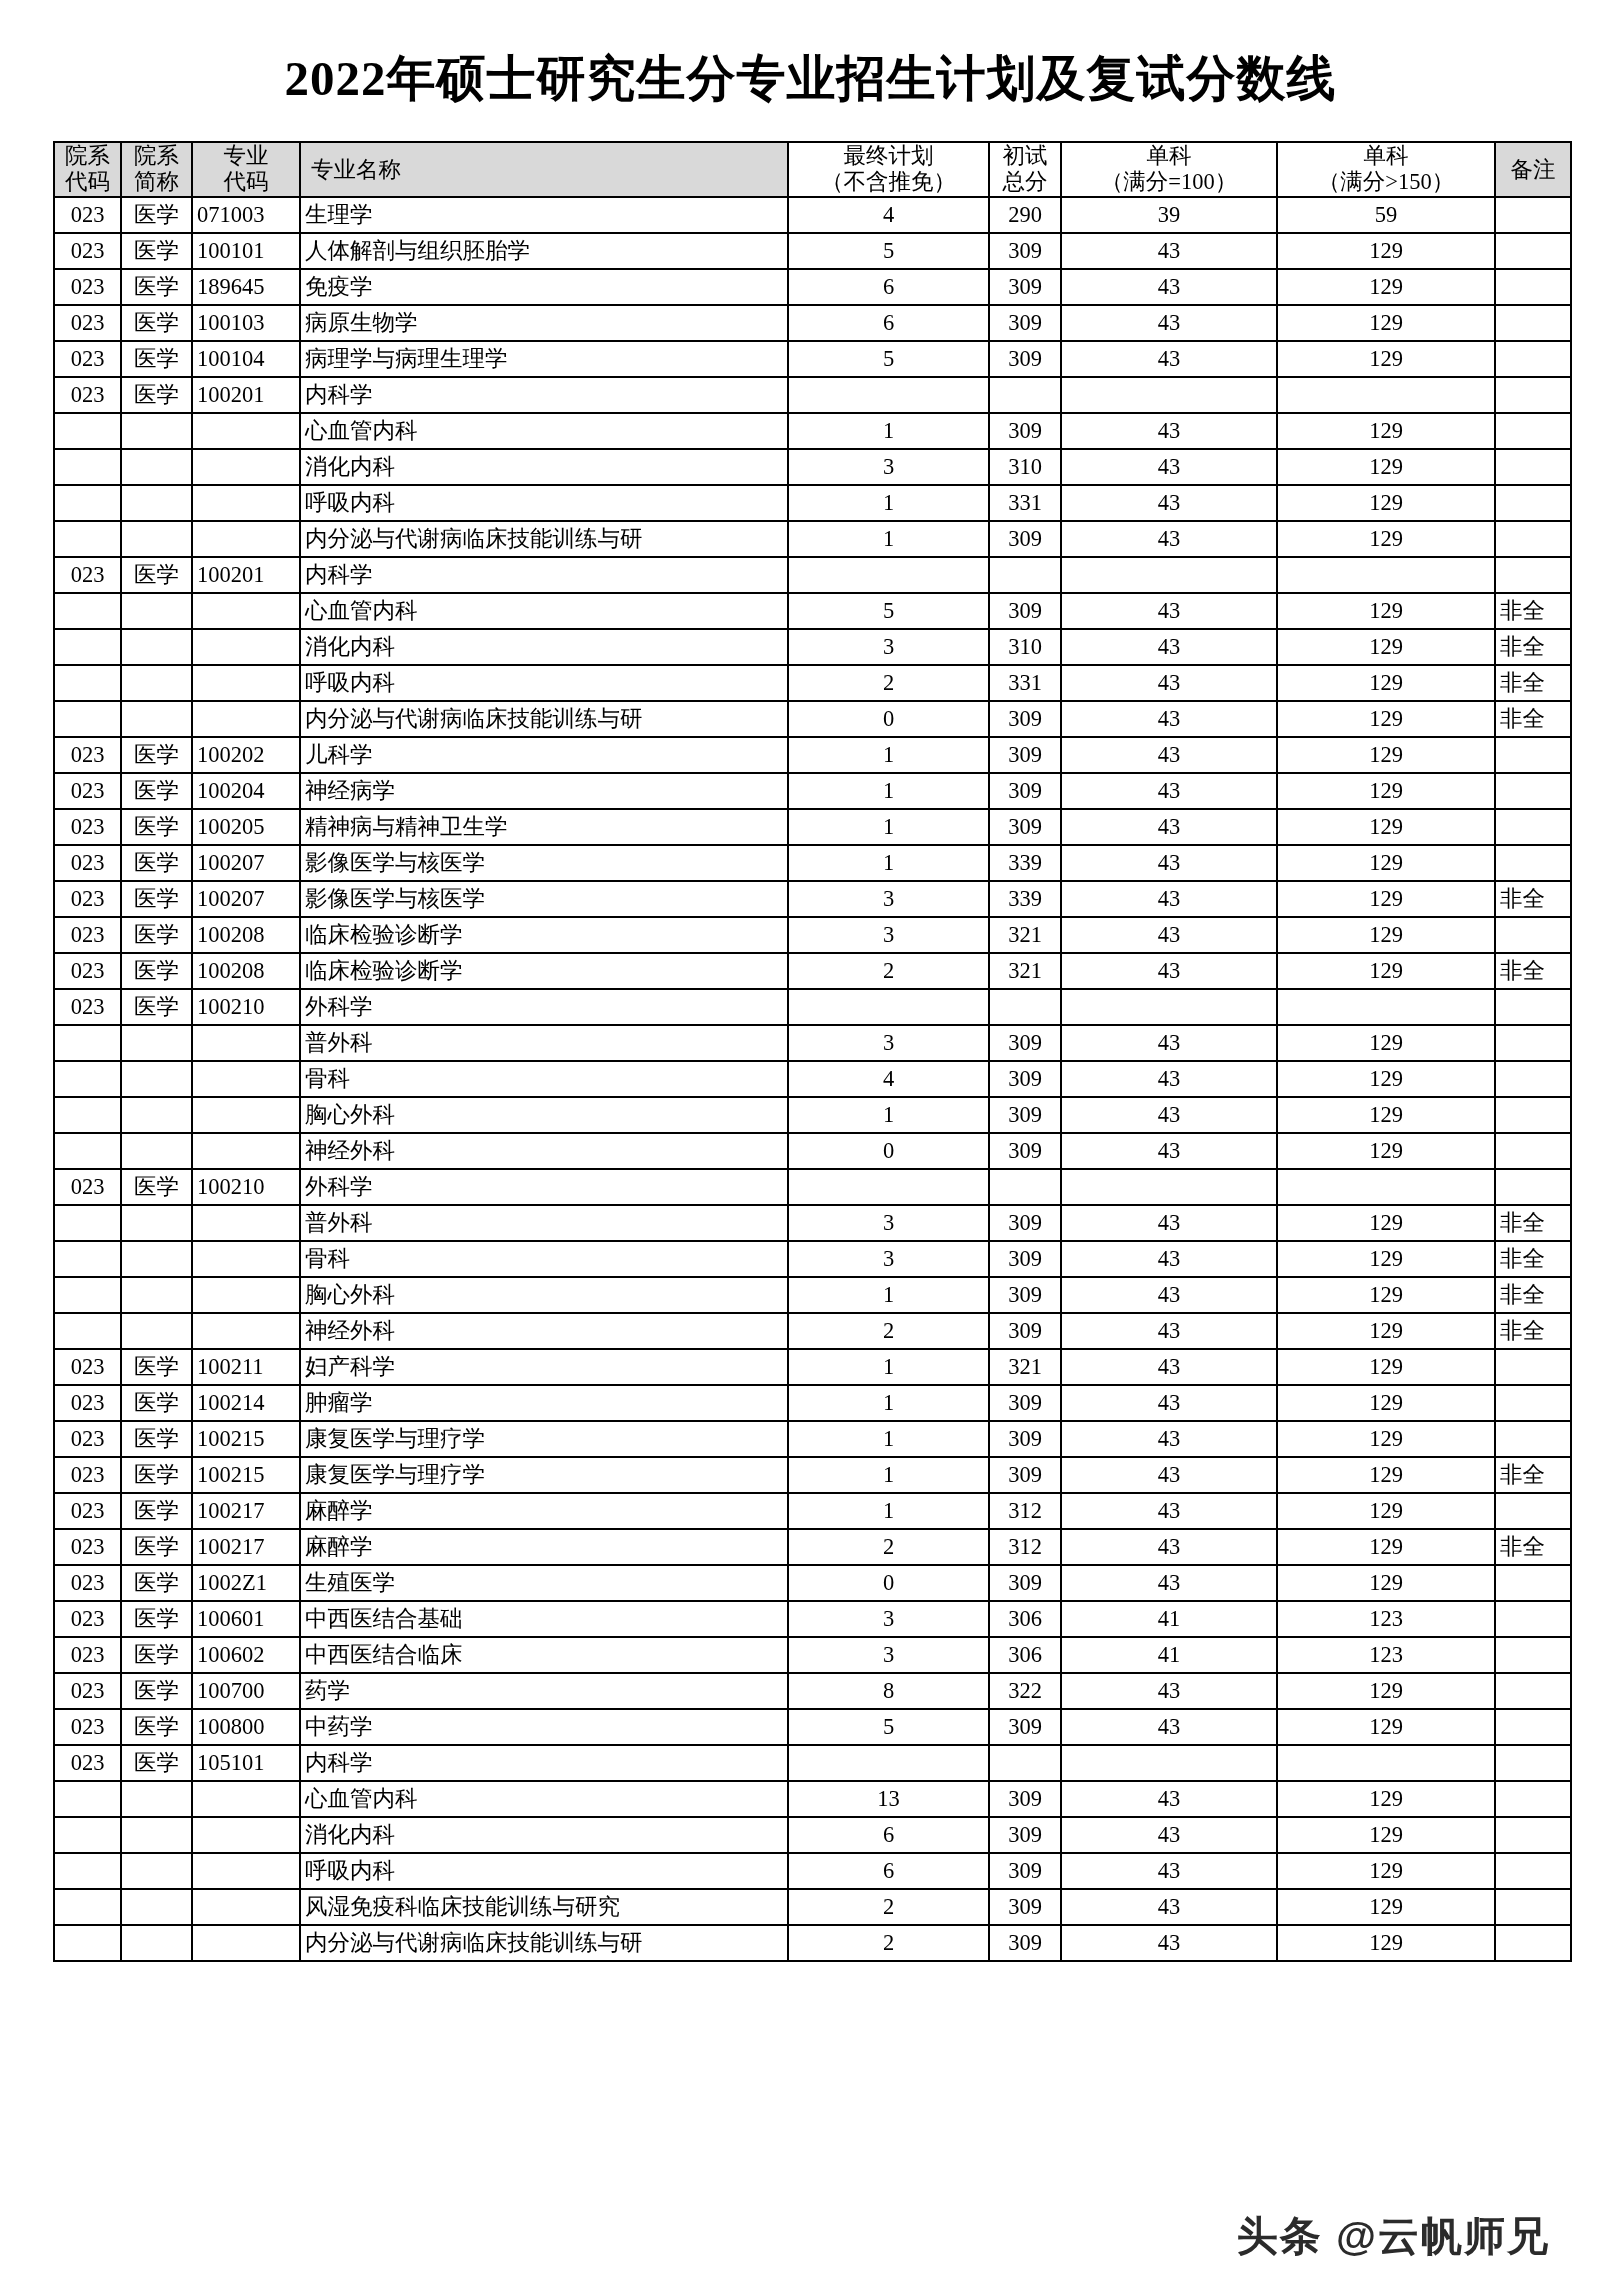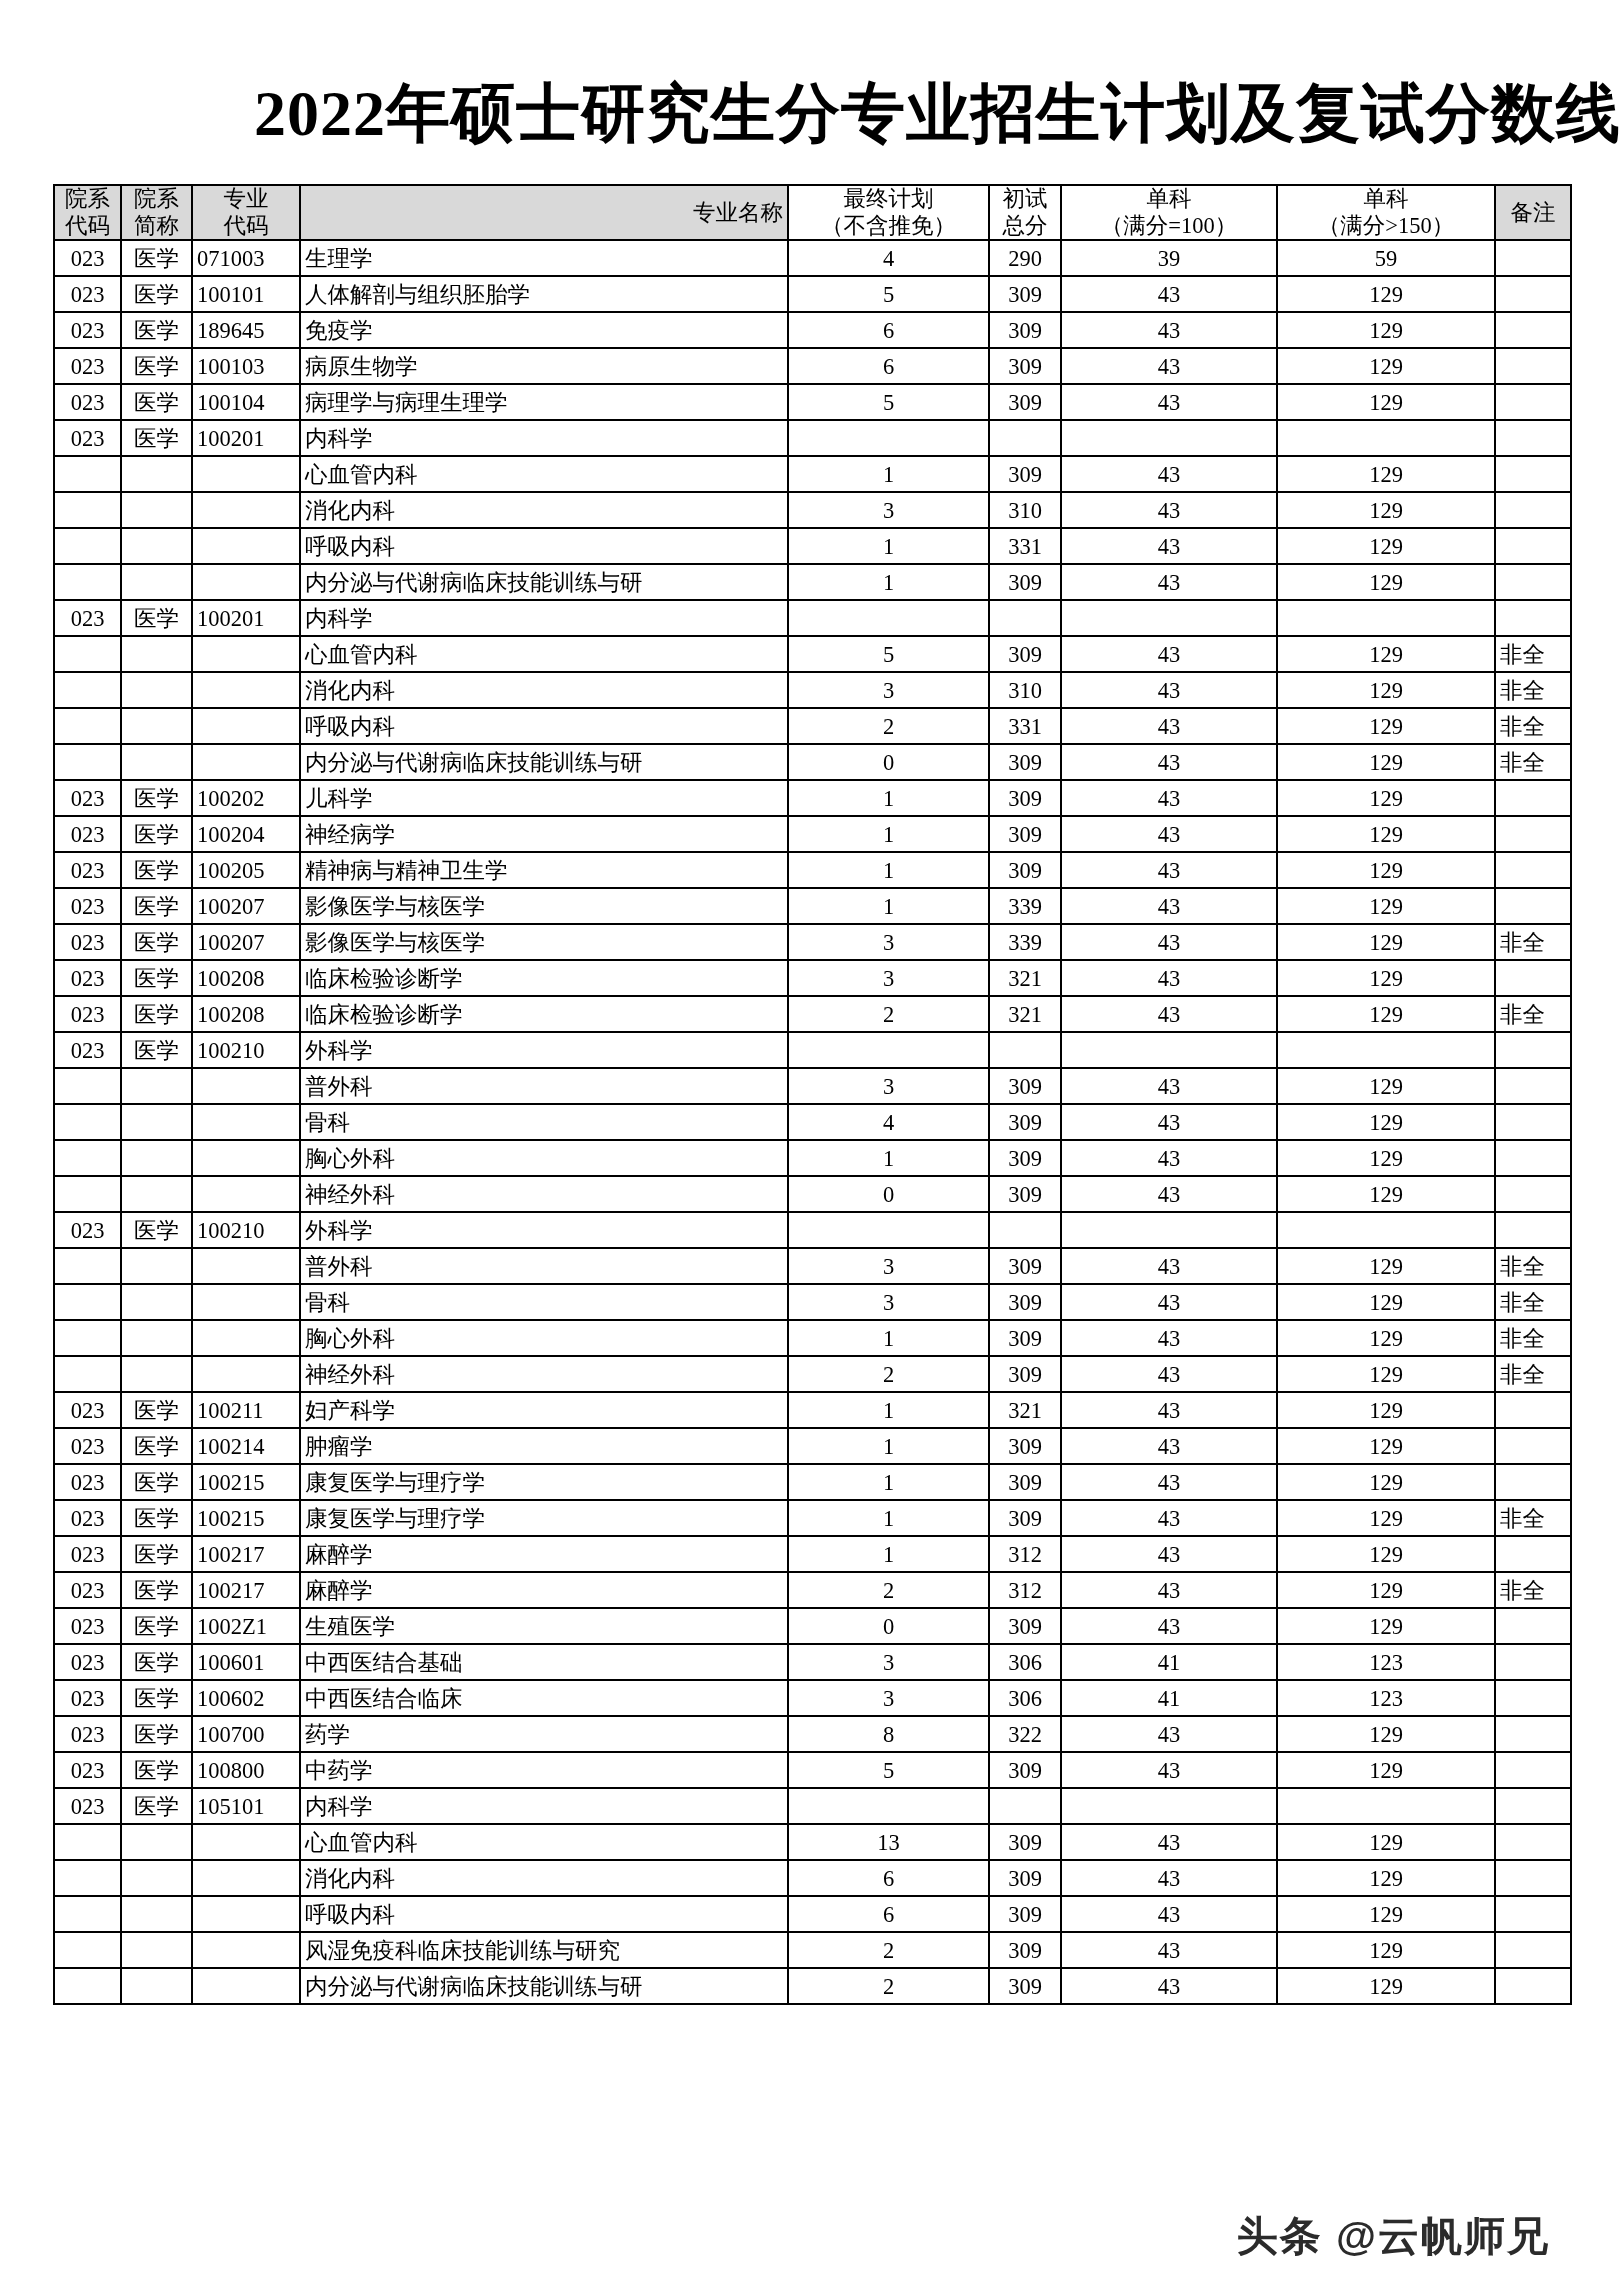--- a/index.html
+++ b/index.html
@@ -15,25 +15,25 @@
     position: relative;
     overflow: hidden;
   }
   .page {
     width: 1621px;
     height: 2293px;
     position: relative;
     box-sizing: border-box;
   }
   .doc-title {
-    text-align: right;
-    font-size: 64px;
+    text-align: center;
+    font-size: 49px;
     font-weight: bold;
     letter-spacing: 1px;
-    padding-top: 79px;
+    padding-top: 52px;
     padding-bottom: 0;
     line-height: 1.1;
     font-family: "Liberation Serif", "DejaVu Serif", serif;
   }
   .table-wrap {
     margin: 4px auto;
     width: 1515px;
     margin-top: 35px;
   }
   table.plan {
@@ -122,21 +122,21 @@
             <span class="hdr2">代码</span>
           </td>
           <td class="shaded">
             <span class="hdr2">院系</span>
             <span class="hdr2">简称</span>
           </td>
           <td class="shaded">
             <span class="hdr2">专业</span>
             <span class="hdr2">代码</span>
           </td>
-          <td class="shaded" style="text-align:right; padding-left:10px;">专业名称</td>
+          <td class="shaded" style="text-align:left; padding-left:10px;">专业名称</td>
           <td>
             <span class="hdr2">最终计划</span>
             <span class="hdr2">（不含推免）</span>
           </td>
           <td>
             <span class="hdr2">初试</span>
             <span class="hdr2">总分</span>
           </td>
           <td>
             <span class="hdr2">单科</span>

